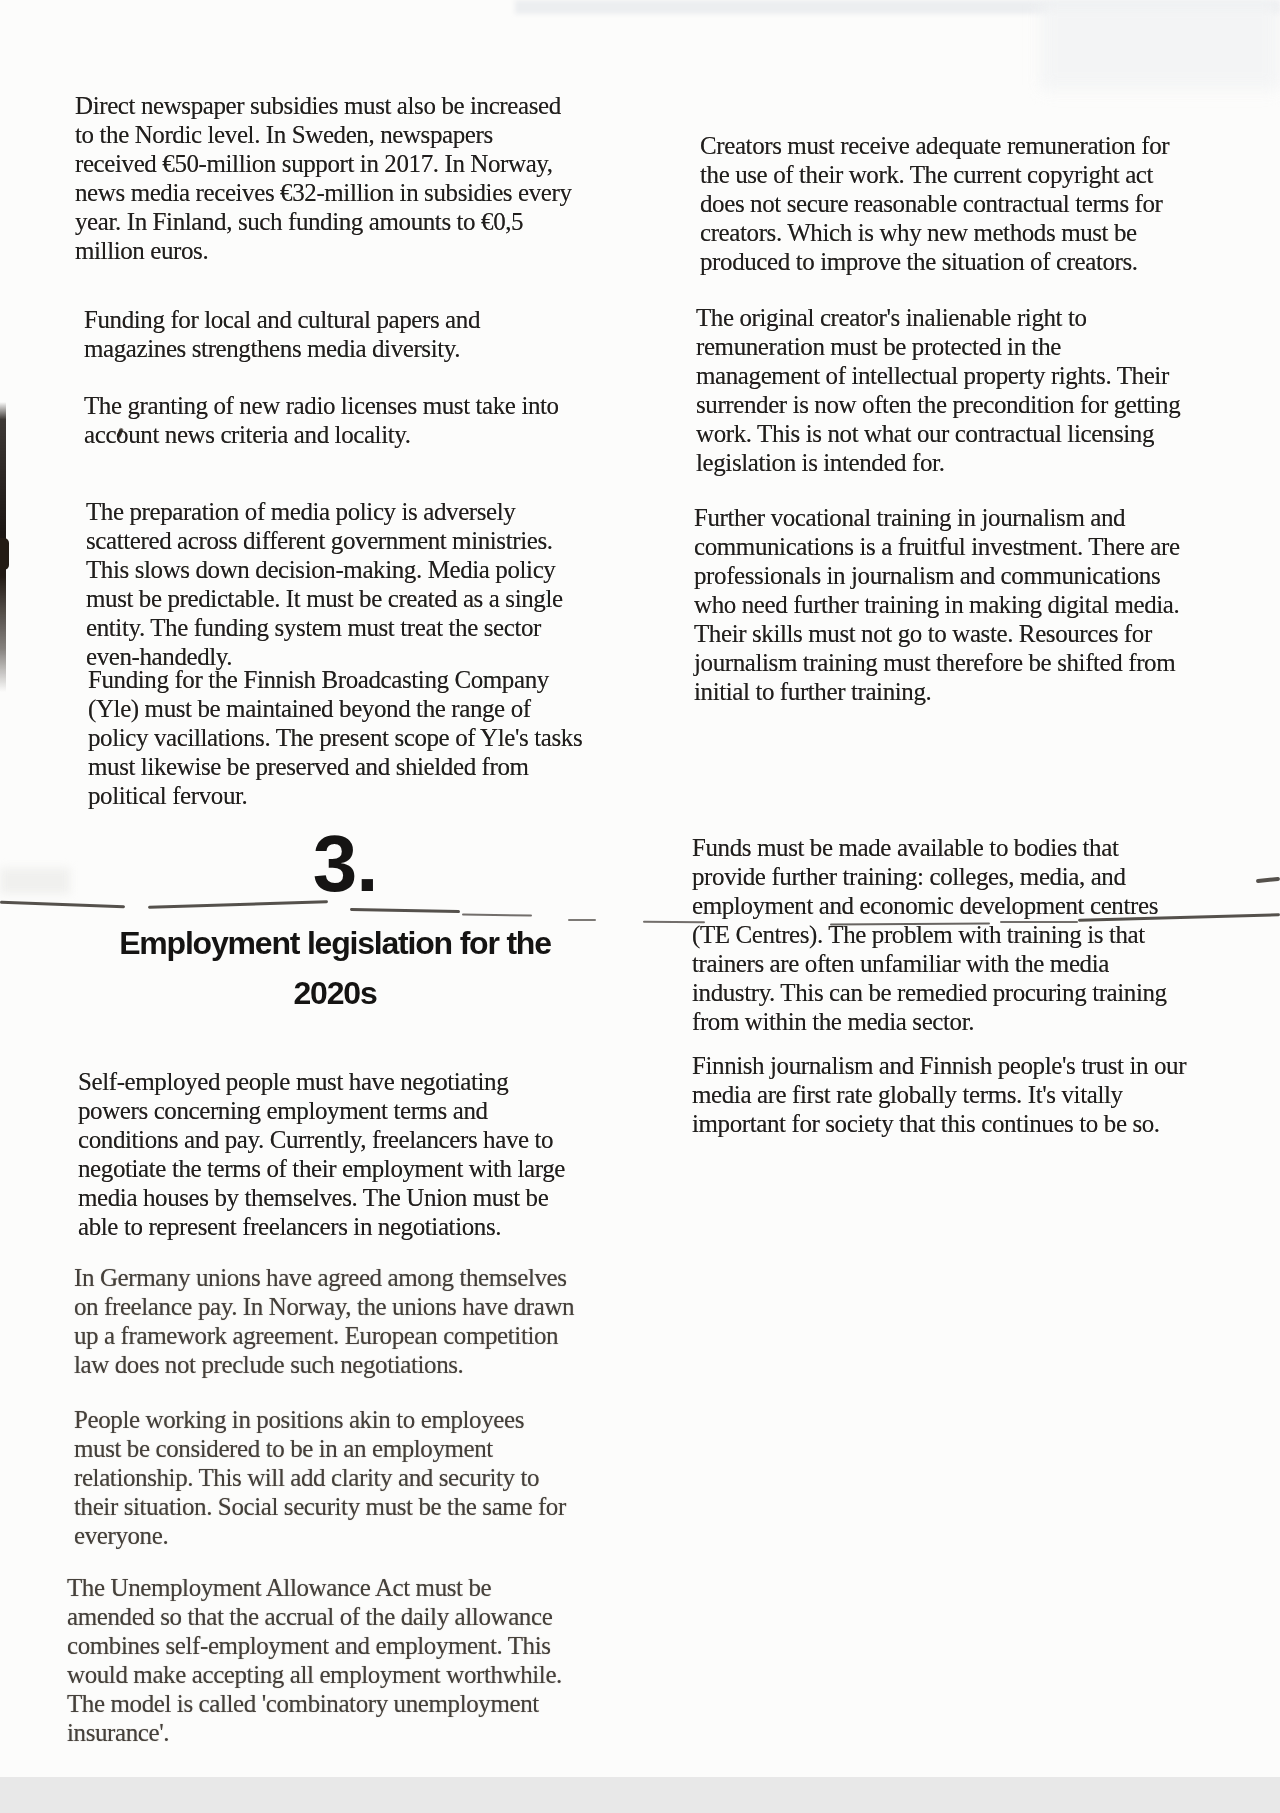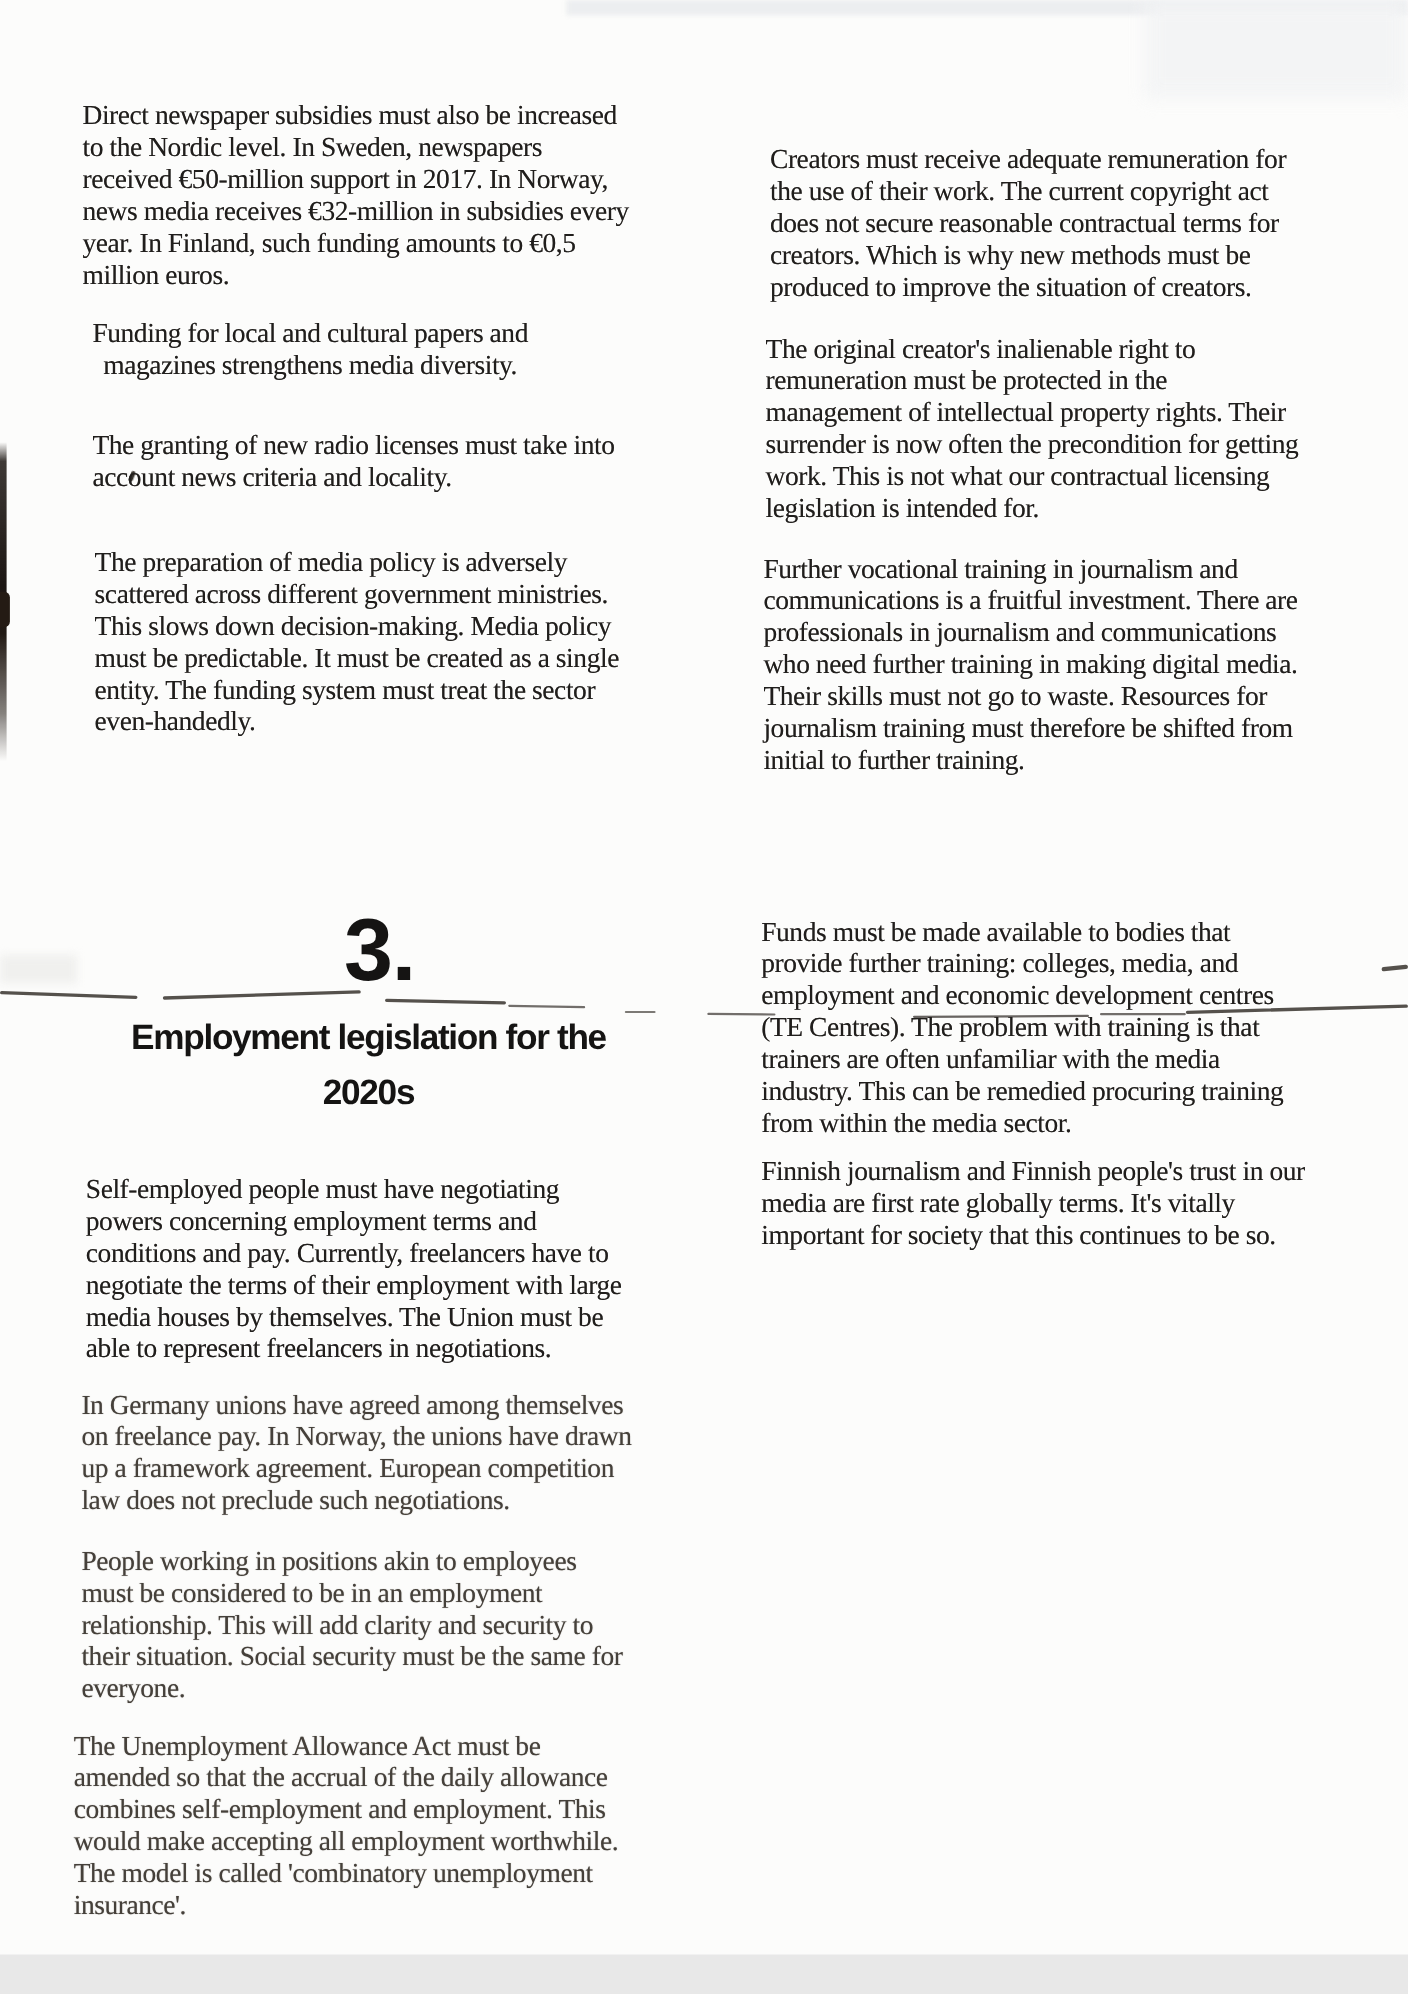--- a/index.html
+++ b/index.html
@@ -74,30 +74,35 @@
   <div class="artifact crease" style="left:1256px; top:878px; width:24px; height:4px; transform:rotate(-6deg);"></div>
 
   <div class="artifact" style="left:118px; top:428px; width:4px; height:10px; background:#3a352f; transform:rotate(22deg); border-radius:2px; filter:blur(0.3px);"></div>
 
   <p class="para" style="left:75px;  top:66px;">Direct newspaper subsidies must also be increased
 to the Nordic level. In Sweden, newspapers
 received €50-million support in 2017. In Norway,
 news media receives €32-million in subsidies every
 year. In Finland, such funding amounts to €0,5
 million euros.</p>
-  <p class="para" style="left:84px;  top:264px;text-align:center;">Funding for local and cultural papers and
+  <p class="para" style="left:84px;  top:280px;">Funding for local and cultural papers and
 magazines strengthens media diversity.</p>
   <p class="para" style="left:84px;  top:366px;">The granting of new radio licenses must take into
 account news criteria and locality.</p>
   <p class="para" style="left:86px;  top:472px;">The preparation of media policy is adversely
 scattered across different government ministries.
 This slows down decision-making. Media policy
 must be predictable. It must be created as a single
 entity. The funding system must treat the sector
 even-handedly.</p>
+  <p class="para" style="left:88px;  top:640px;">Funding for the Finnish Broadcasting Company
+(Yle) must be maintained beyond the range of
+policy vacillations. The present scope of Yle's tasks
+must likewise be preserved and shielded from
+political fervour.</p>
 
   <div class="section-number">3.</div>
   <div class="section-title">Employment legislation for the
 2020s</div>
 
   <p class="para" style="left:78px; top:1042px;">Self-employed people must have negotiating
 powers concerning employment terms and
 conditions and pay. Currently, freelancers have to
 negotiate the terms of their employment with large
 media houses by themselves. The Union must be

